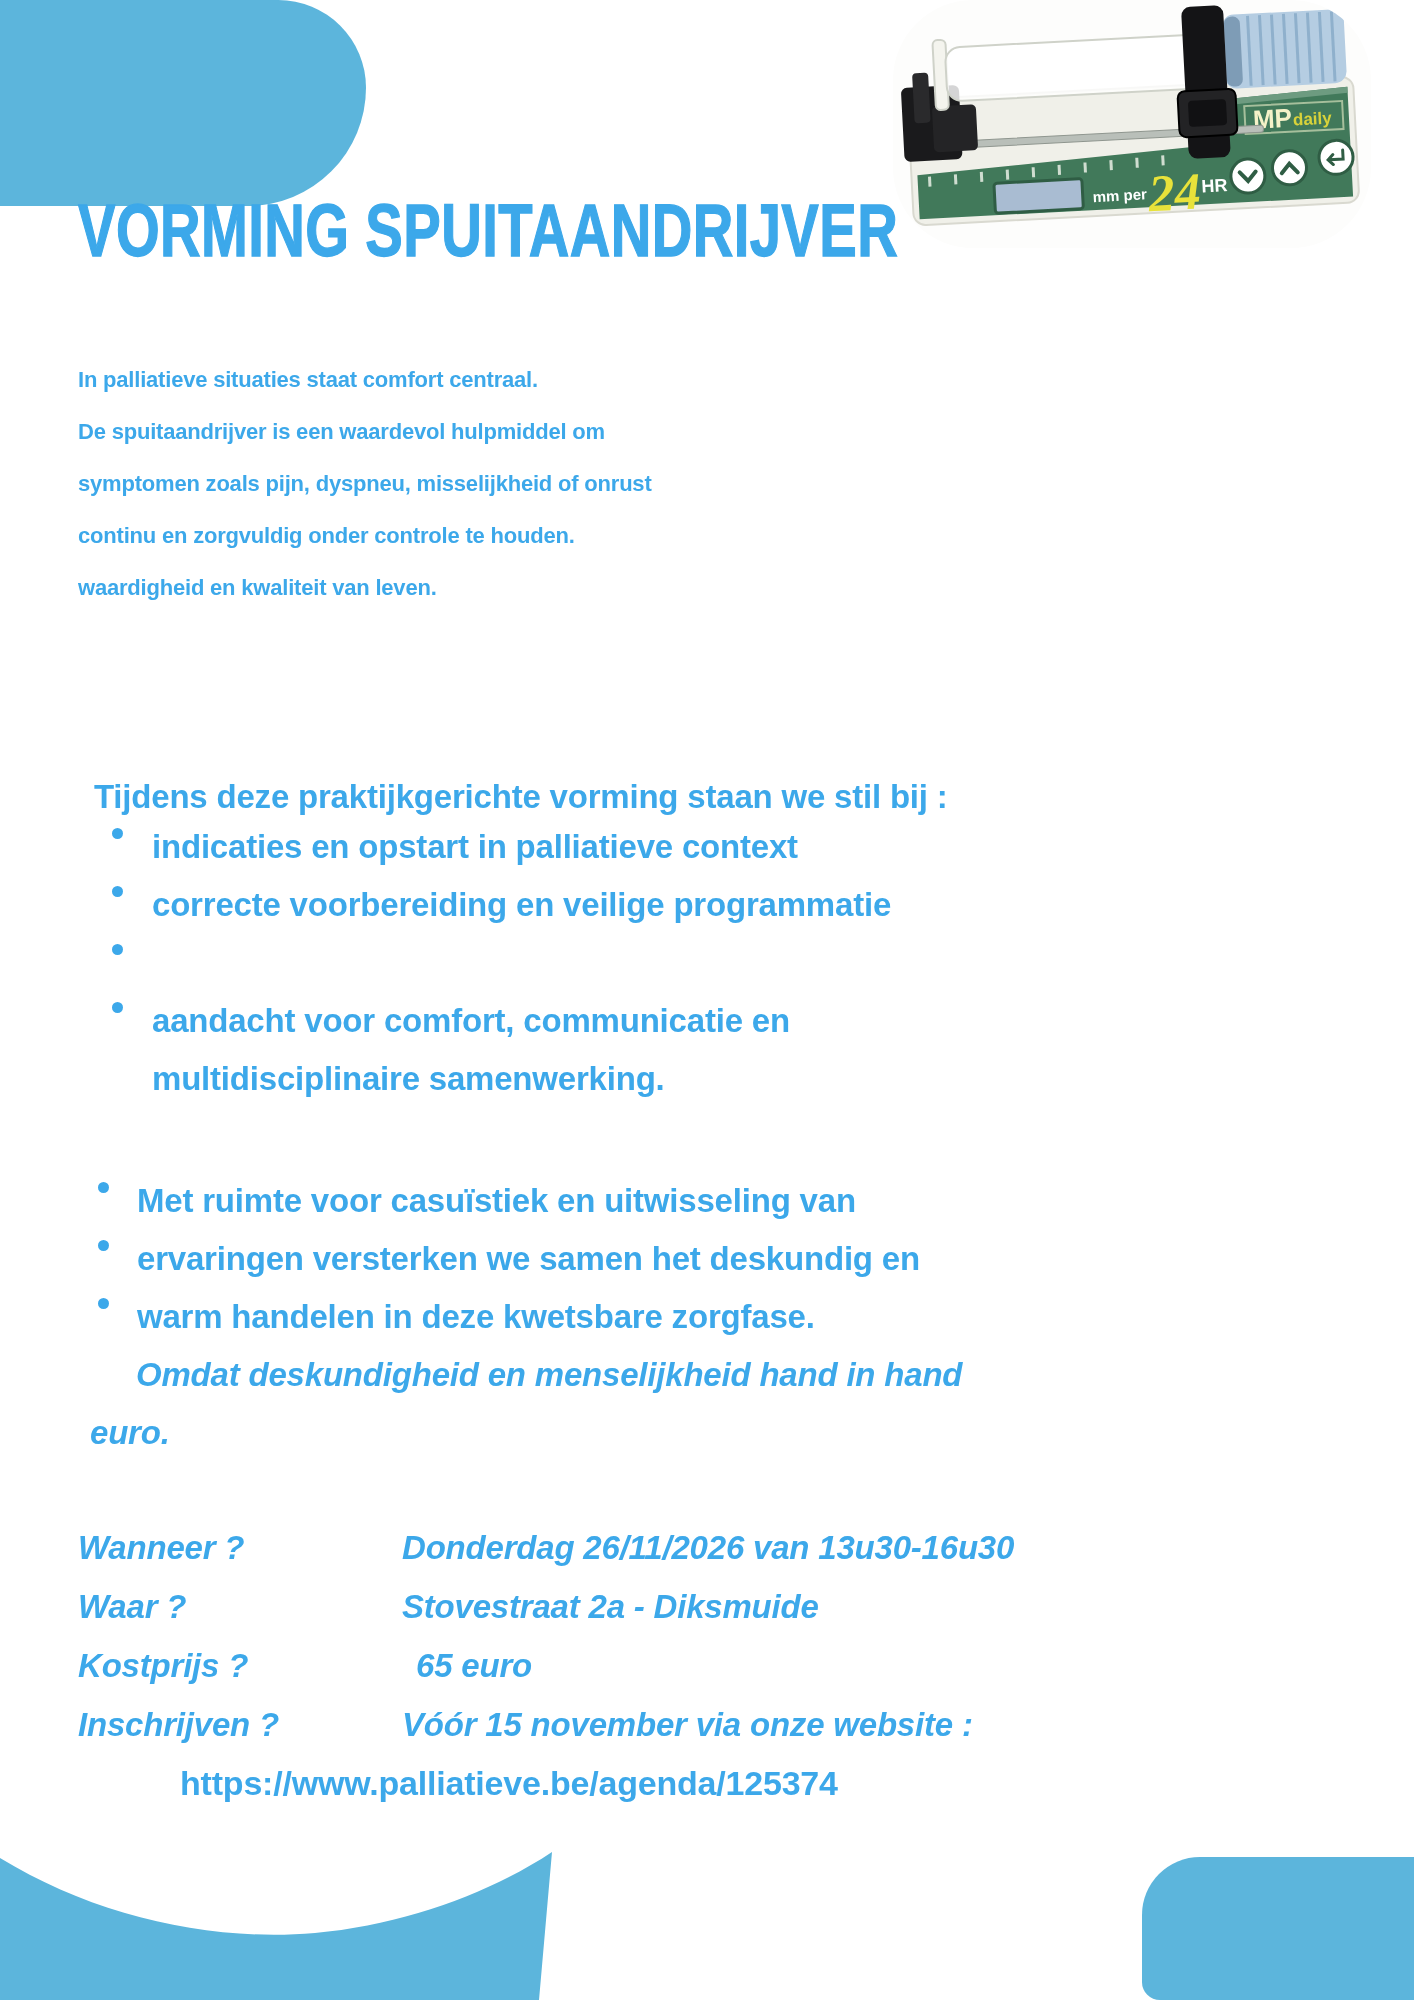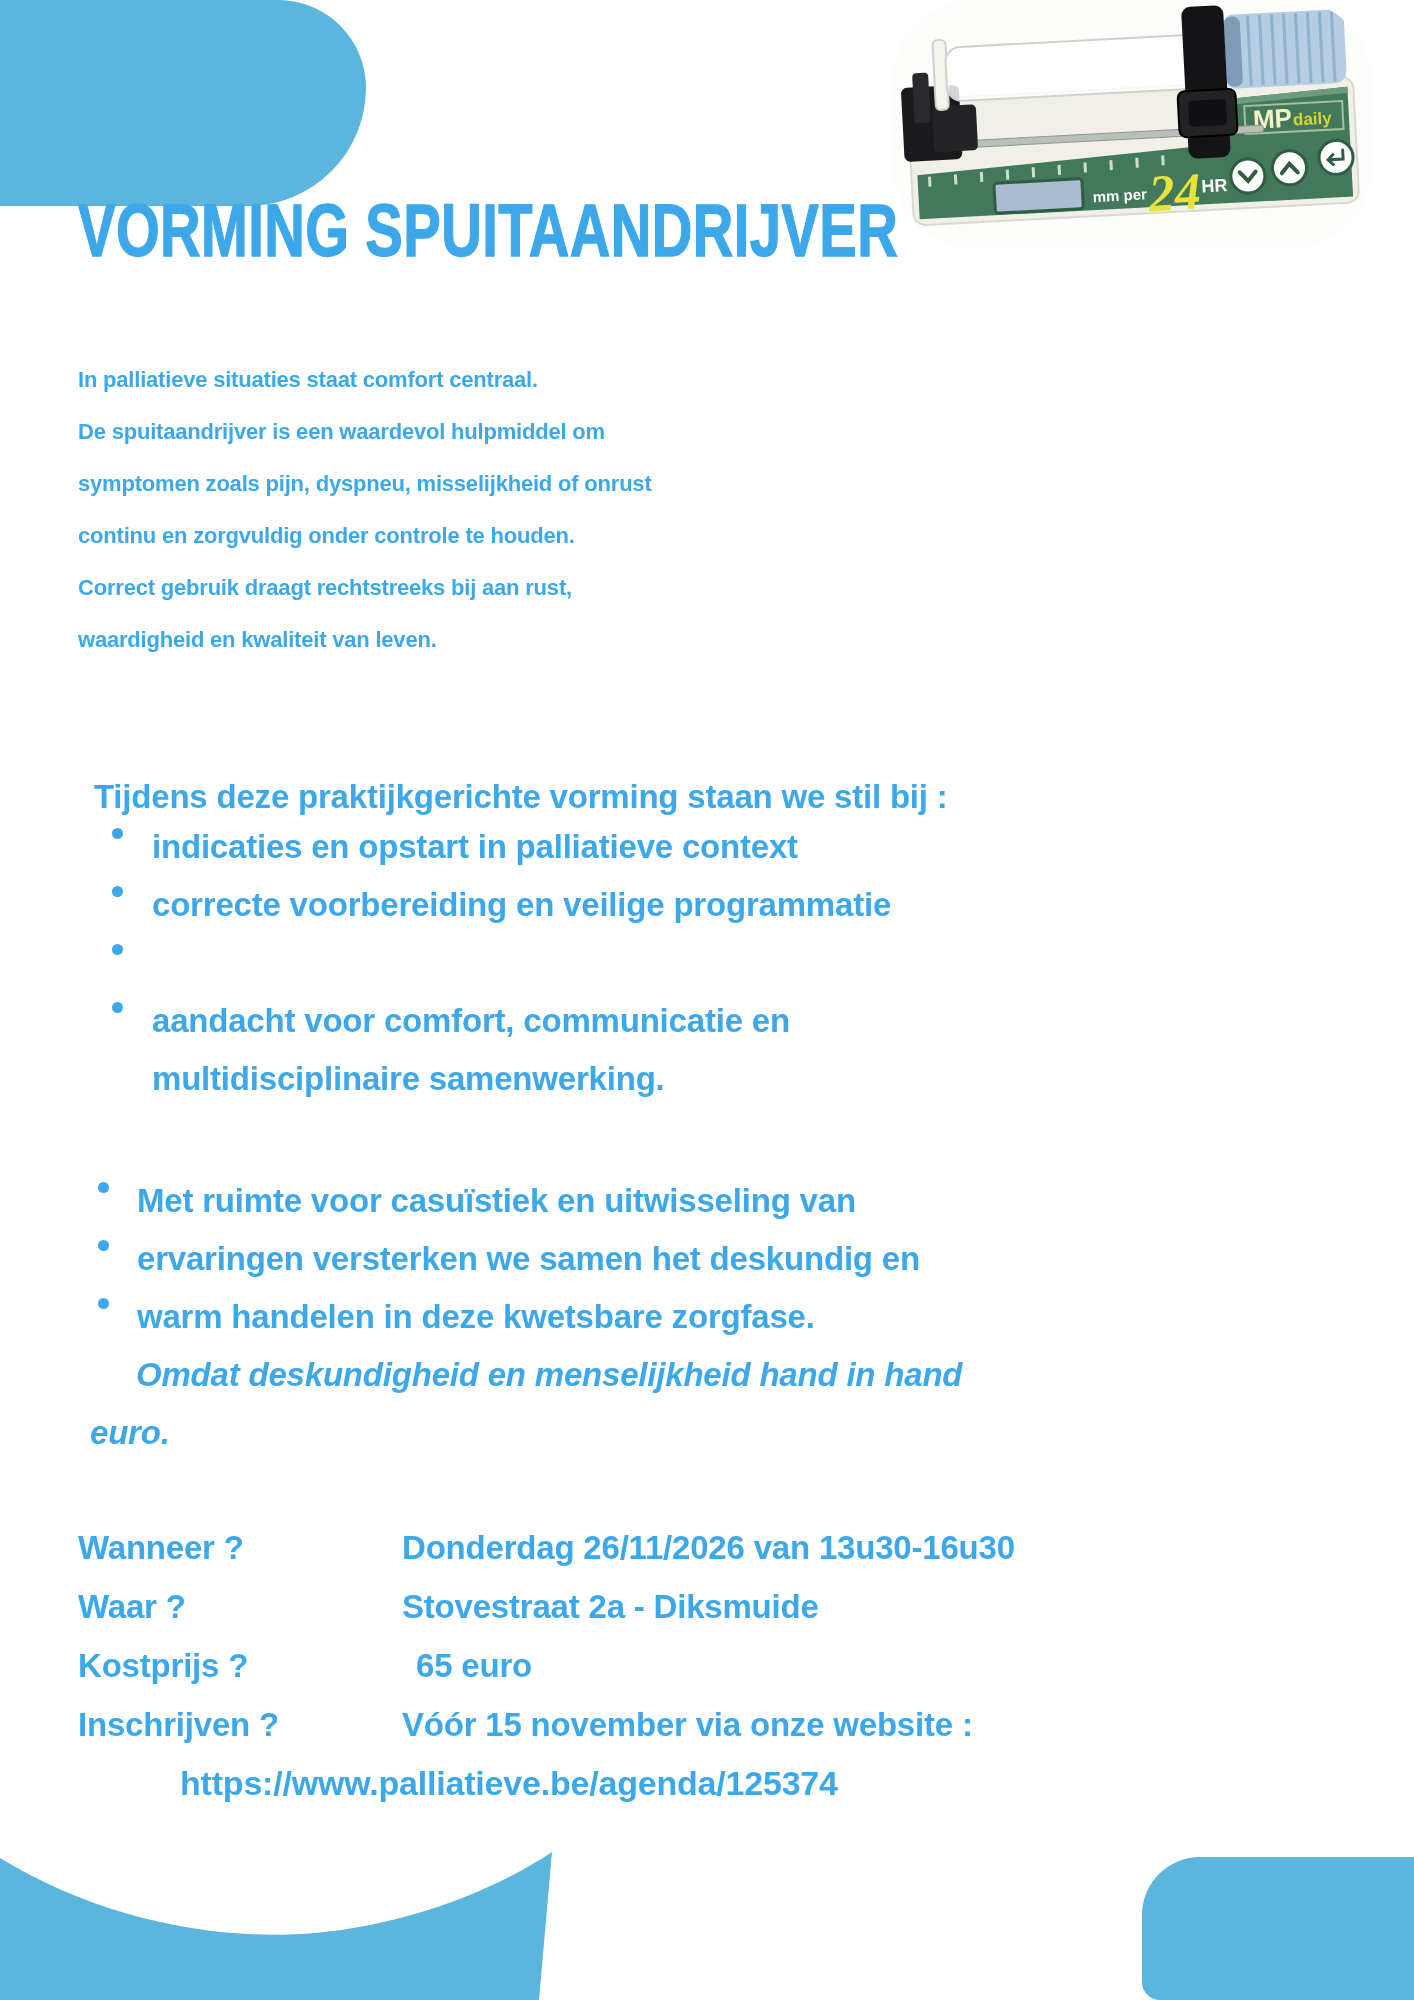--- a/index.html
+++ b/index.html
@@ -26,21 +26,21 @@
   .bullets2{position:absolute;left:90px;top:1182px;font-size:33px;}
   .b-row{display:flex;align-items:flex-start;height:58px;white-space:nowrap;}
   .dot{width:11px;height:11px;border-radius:50%;background:#3CA8EA;flex:0 0 11px;}
   .bullets1 .b-text{margin-left:29px;}
   .bullets1 .b-wrap{padding-left:40px;}
   .bullets2 .dot{margin-left:8px;}
   .bullets2 .b-text{margin-left:28px;}
   .italic-line{font-style:italic;padding-left:46px;}
   .italic-wrap{font-style:italic;padding-left:0;}
 
-  .details{position:absolute;left:78px;top:1518px;font-size:33px;}
+  .details{position:absolute;left:78px;top:1518px;font-size:33px;font-style:italic;}
   .d-row{display:flex;align-items:center;height:59px;white-space:nowrap;}
   .d-label{width:324px;flex:0 0 324px;}
   .d-pad{padding-left:14px;}
   .url-line{position:absolute;left:180px;top:1754px;font-size:34px;line-height:58px;white-space:nowrap;}
 
   
   .photo{position:absolute;left:893px;top:0px;width:478px;height:248px;border-radius:80px;
          overflow:hidden;background:#fdfdfc;}
   .photo svg{display:block;}
 </style>
@@ -138,21 +138,20 @@
     </svg>
   </div>
 
   <div class="txt title">VORMING SPUITAANDRIJVER</div>
 
   <div class="para txt">
     <div>In palliatieve situaties staat comfort centraal.</div>
     <div>De spuitaandrijver is een waardevol hulpmiddel om</div>
     <div>symptomen zoals pijn, dyspneu, misselijkheid of onrust</div>
     <div>continu en zorgvuldig onder controle te houden.</div>
-    <div>Correct gebruik draagt rechtstreeks bij aan rust,</div>
     <div>waardigheid en kwaliteit van leven.</div>
   </div>
 
   <div class="heading txt">Tijdens deze praktijkgerichte vorming staan we stil bij :</div>
 
   <div class="bullets1 txt">
     <div class="b-row">
       <span class="dot"></span>
       <span class="b-text">indicaties en opstart in palliatieve context</span>
     </div>

